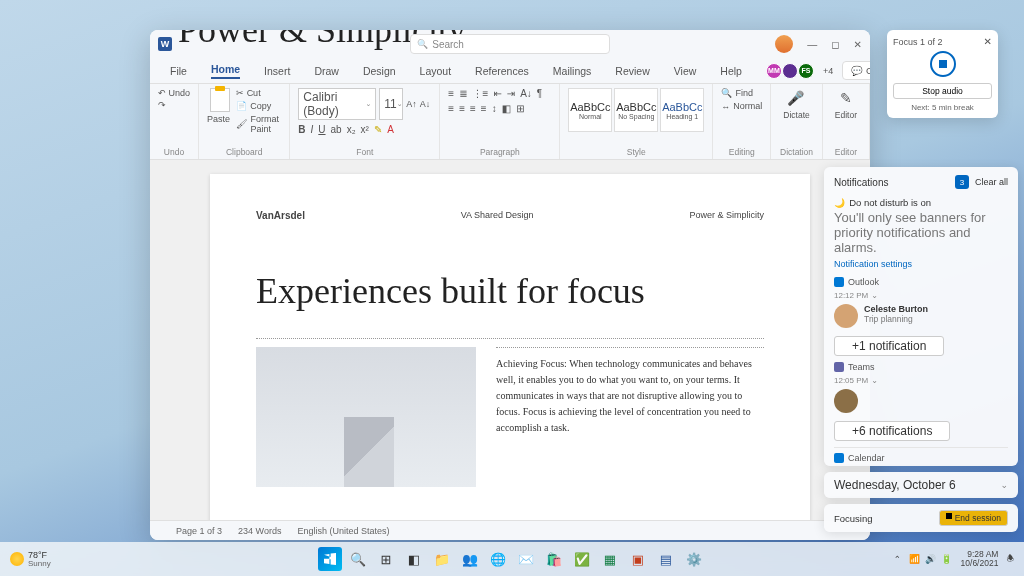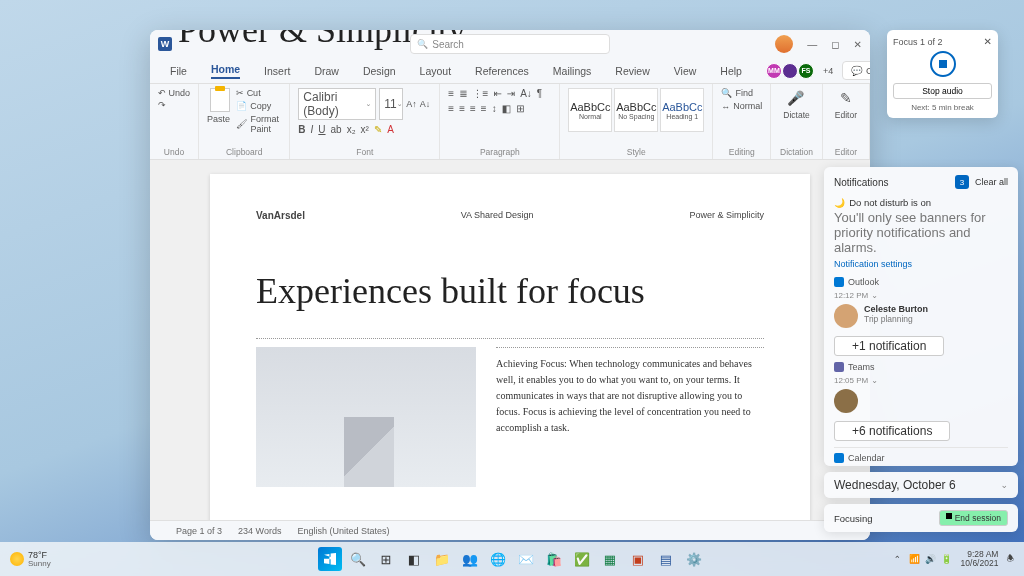--- a/index.html
+++ b/index.html
@@ -105,21 +105,21 @@
 .nitem .av{width:24px;height:24px;border-radius:50%;background:#d4a373;flex-shrink:0;}
 .nitem .av.b{background:#8b6f47;}
 .nitem .txt .name{font-weight:600;font-size:9px;}
 .nitem .txt .sub{font-size:8.5px;color:#777;}
 .pill{display:inline-block;border:1px solid #ccc;border-radius:3px;padding:2px 17px;font-size:12px;margin-top:4px;background:#fff;}
 .napp.cal{border-top:1px solid #e5e5e5;margin-top:6px;padding-top:5px;}
 
 .ncard.date{padding:6px 10px;display:flex;justify-content:space-between;align-items:center;font-size:12px;}
 .ncard.date::after{content:"⌄";font-size:9px;color:#888;}
 .ncard.sess{padding:6px 10px;display:flex;justify-content:space-between;align-items:center;font-size:9.5px;}
-.end-btn{background:#86efac;border:1px solid #ccc;border-radius:3px;padding:2px 6px;font-size:8.5px;display:flex;align-items:flex-start;gap:3px;}
+.end-btn{background:#eab308;border:1px solid #ccc;border-radius:3px;padding:2px 6px;font-size:8.5px;display:flex;align-items:flex-start;gap:3px;}
 .end-btn::before{content:"";width:6px;height:6px;background:#000;}
 
 
 .taskbar{position:absolute;bottom:0;left:0;right:0;height:34px;background:rgba(240,244,248,0.85);backdrop-filter:blur(10px);display:flex;align-items:center;padding:0 10px;font-size:9px;color:#333;}
 .weather{display:flex;align-items:center;gap:4px;}
 .weather .sun{width:14px;height:14px;background:radial-gradient(#ffd54f,#ffb300);border-radius:50%;}
 .weather .wt{display:flex;flex-direction:column;line-height:1;}
 .tb-center{position:absolute;left:50%;transform:translateX(-50%);display:flex;gap:4px;}
 .tb-icon{width:24px;height:24px;border-radius:3px;display:flex;align-items:center;justify-content:center;font-size:13px;}
 .tb-icon.win{background:linear-gradient(135deg,#0078d4,#00bcf2);}

